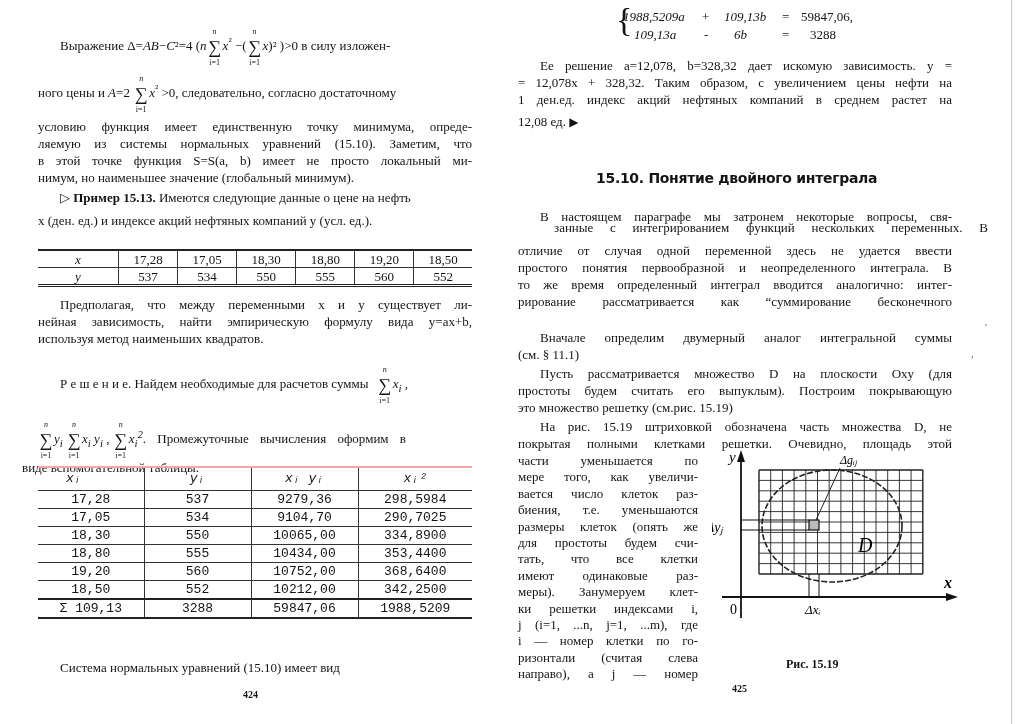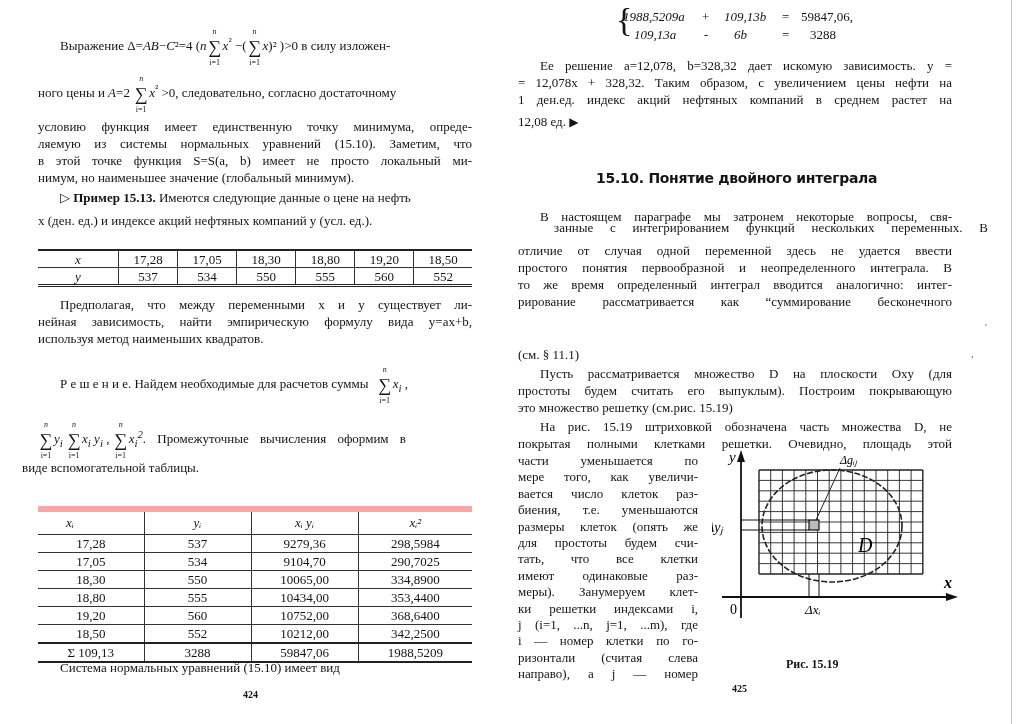--- a/index.html
+++ b/index.html
@@ -22,21 +22,21 @@
   .sum .up { position:absolute; top:-11px; left:0; right:0; font-size:8px; font-style:italic; line-height:9px; }
   .sum .dn { position:absolute; bottom:-11px; left:-3px; right:-3px; font-size:8px; line-height:9px; }
 
   
   table { border-collapse:collapse; position:absolute; font-size:13px; }
   .t1 { left:38px; top:249px; width:434px; border-top:2px solid #222; border-bottom:3px double #222; }
   .t1 td { border-right:1px solid #333; border-bottom:1px solid #333; text-align:center; padding:0; height:16px; line-height:15px; }
   .t1 td:last-child { border-right:none; }
   .t1 tr:last-child td { border-bottom:none; }
 
-  .t2 { left:38px; top:506px; width:434px; border-top:6px solid #fca5a5; border-bottom:2px solid #222; }
+  .t2 { left:38px; top:466px; width:434px; border-top:2px solid #fca5a5; border-bottom:2px solid #222;font-family:Liberation Mono, monospace; }
   .t2 td, .t2 th { border-right:1px solid #333; border-bottom:1px solid #333; text-align:center; padding:0; height:17px; line-height:16px; font-weight:normal; }
   .t2 td:last-child, .t2 th:last-child { border-right:none; }
   .t2 th { font-style:italic; height:22px;text-align:center; }
   .t2 tr.total td { border-top:2px solid #222; border-bottom:none; }
   .t2 col.c1 { width:106px; } .t2 col.c2 { width:107px; } .t2 col.c3 { width:107px; } .t2 col.c4 { width:114px; }
 
   .pnum { position:absolute; font-weight:bold; font-size:10px; }
   .section-title { position:absolute; font-family:"DejaVu Sans","Liberation Sans",sans-serif; font-weight:bold; font-size:14px; letter-spacing:-0.3px; }
   .brace { position:absolute; font-size:34px; line-height:34px; font-weight:200; }
 
@@ -197,20 +197,21 @@
 
   <div class="section-title" style="left:86px; top:170px;">15.10. Понятие двойного интеграла</div>
 
   <div class="line just" style="left:30px; top:209px; width:412px;">В настоящем параграфе мы затронем некоторые вопросы, свя-</div>
   <div class="line just" style="left:8px; top:220px; width:434px;margin-left:36px;">занные с интегрированием функций нескольких переменных. В</div>
   <div class="line just" style="left:8px; top:243px; width:434px;">отличие от случая одной переменной здесь не удается ввести</div>
   <div class="line just" style="left:8px; top:260px; width:434px;">простого понятия первообразной и неопределенного интеграла. В</div>
   <div class="line just" style="left:8px; top:277px; width:434px;">то же время определенный интеграл вводится аналогично: интег-</div>
   <div class="line just" style="left:8px; top:294px; width:434px;">рирование рассматривается как “суммирование бесконечного</div>
 
+  <div class="line just" style="left:30px; top:330px; width:412px;">Вначале определим двумерный аналог интегральной суммы</div>
   <div class="line" style="left:8px; top:347px;">(см. § 11.1)</div>
 
   <div class="line just" style="left:30px; top:366px; width:412px;">Пусть рассматривается множество D на плоскости Oxy (для</div>
   <div class="line just" style="left:8px; top:383px; width:434px;">простоты будем считать его выпуклым). Построим покрывающую</div>
   <div class="line" style="left:8px; top:400px;">это множество решетку (см.рис. 15.19)</div>
 
   <div class="line just" style="left:30px; top:419px; width:412px;">На рис. 15.19 штриховкой обозначена часть множества D, не</div>
   <div class="line just" style="left:8px; top:436px; width:434px;">покрытая полными клетками решетки. Очевидно, площадь этой</div>
 
   <div id="narrow-col">

